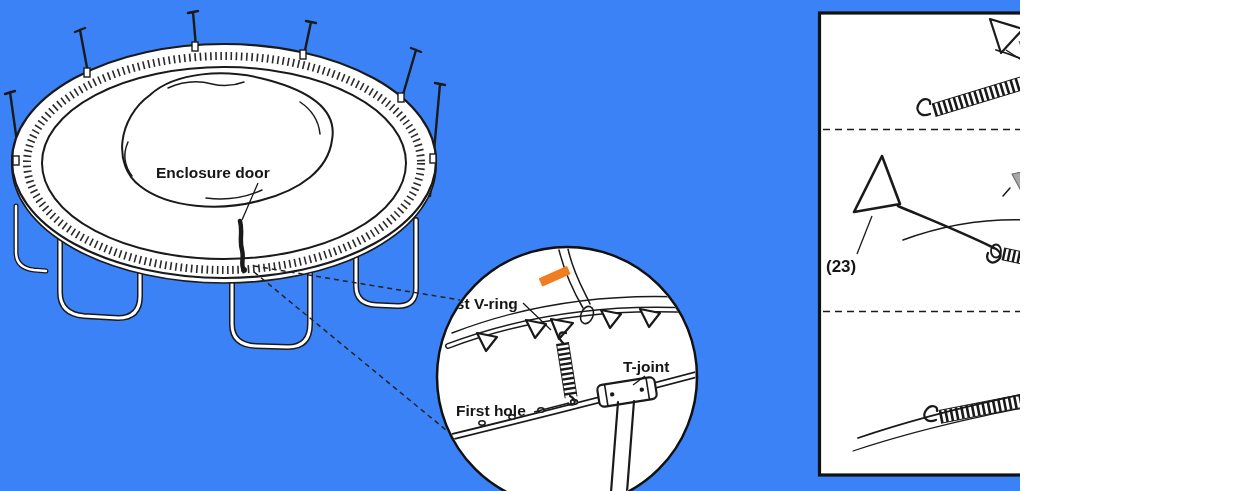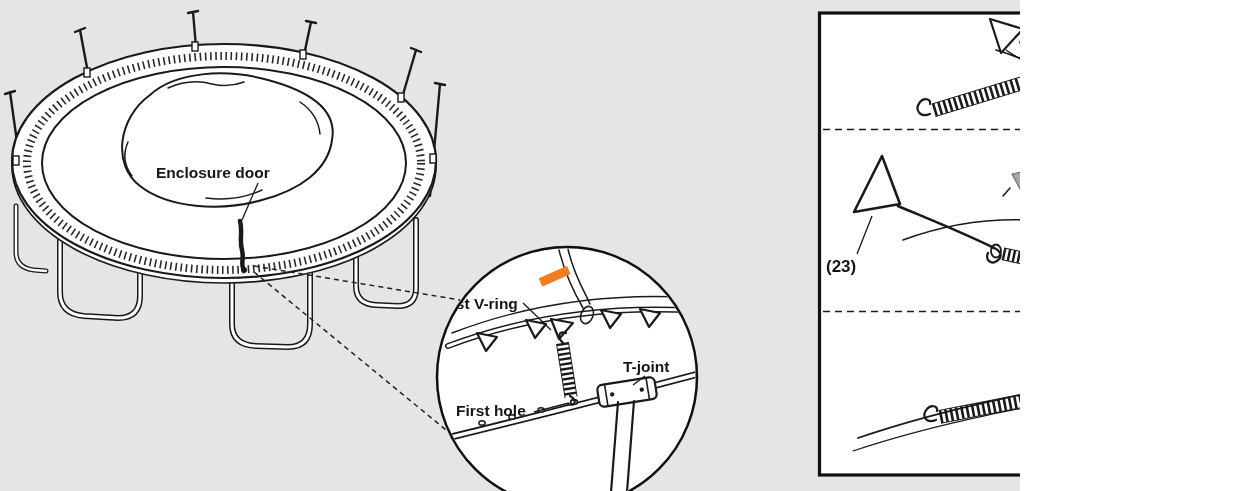--- a/index.html
+++ b/index.html
@@ -1,16 +1,16 @@
 <!DOCTYPE html>
 <html><head>
 <meta charset="utf-8">
 <style>
   html,body{margin:0;padding:0;background:#ffffff;}
-  .canvas{position:relative;width:1020px;height:491px;background:#e5e5e5;overflow:hidden;text-decoration:underline;}
+  .canvas{position:relative;width:1020px;height:491px;background:#3b82f6;overflow:hidden;text-decoration:underline;}
   svg{display:block;}
   .ln{stroke:#1a1a1a;fill:none;stroke-linecap:round;stroke-linejoin:round;}
   .tube-o{stroke:#1a1a1a;fill:none;stroke-linecap:round;}
   .tube-i{stroke:#ffffff;fill:none;stroke-linecap:round;}
   .coil{stroke:#1a1a1a;stroke-linecap:butt;fill:none;}
   .coil-edge{stroke:#1a1a1a;stroke-width:0.9;fill:none;}
   .gray-shade{fill:#b2b2b2;stroke:#7d7d7d;stroke-width:1;}
   .gray-arrow{fill:#a8a8a8;stroke:#6f6f6f;stroke-width:1.2;stroke-linejoin:round;}
   .lbl{font-family:"Liberation Sans",sans-serif;font-weight:bold;font-size:15.5px;fill:#161616;}
   .lbl-lg{font-family:"Liberation Sans",sans-serif;font-weight:bold;font-size:17px;fill:#161616;}

